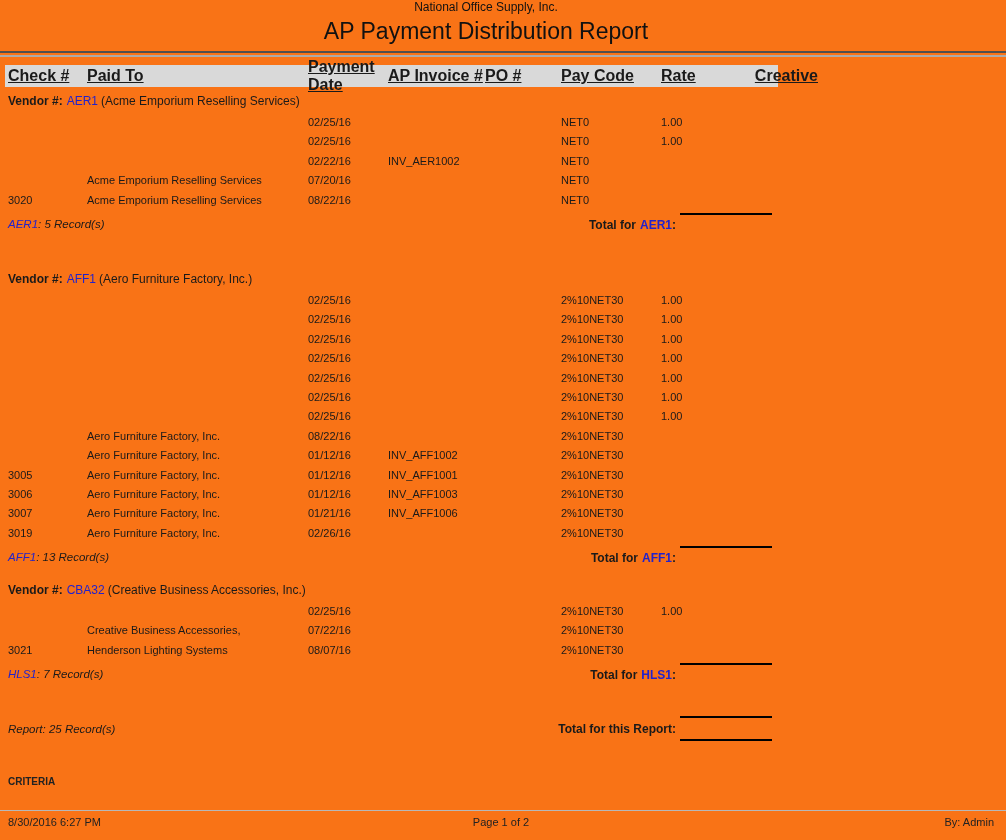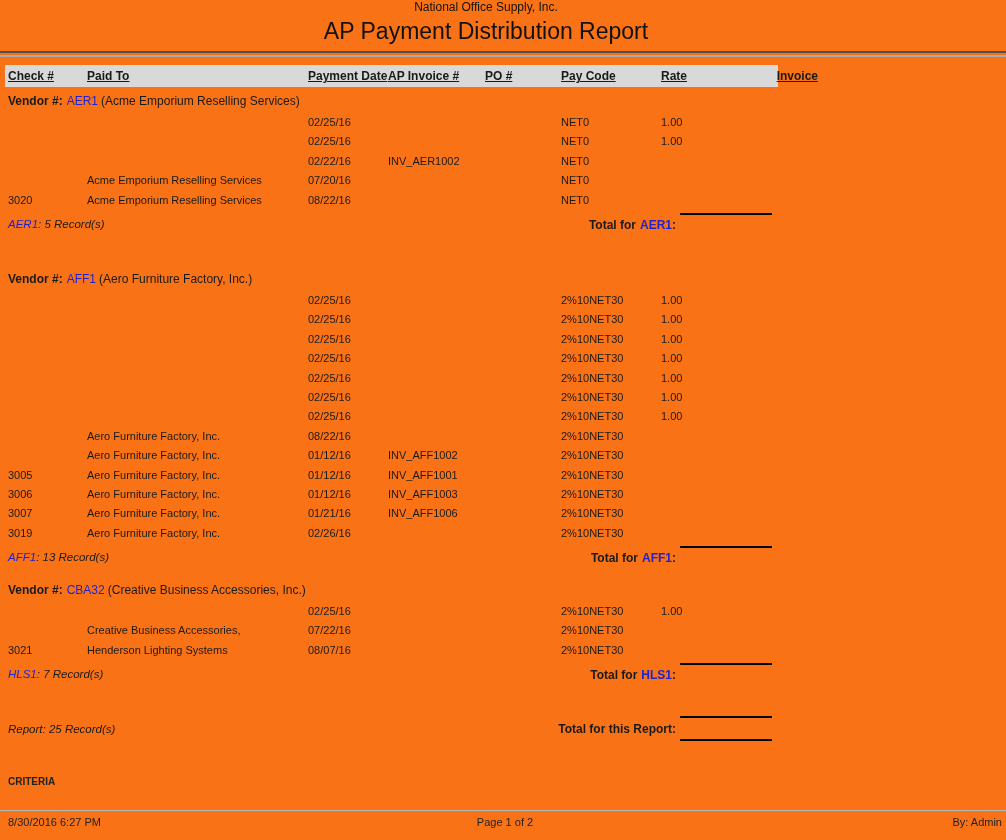--- a/index.html
+++ b/index.html
@@ -23,21 +23,21 @@
   .top-rule{
     position:absolute;top:51px;left:0;width:1006px;height:2px;
     border-top:2px solid #4f4f4f;border-bottom:2px solid #ababab;
   }
   
   .colheader{
     position:absolute;top:65px;left:5px;width:773px;height:22px;
     background:#d9d9d9;
     display:flex;align-items:center;
     padding-left:3px;box-sizing:border-box;
-    font-size:12px;font-weight:bold;
+    font-size:16px;font-weight:bold;
   }
   .colheader .ch{text-decoration:underline;}
   
   .col-check{width:79px;flex:none;}
   .col-paidto{width:221px;flex:none;}
   .col-date{width:80px;flex:none;}
   .col-invoice{width:97px;flex:none;}
   .col-po{width:76px;flex:none;}
   .col-paycode{width:100px;flex:none;}
   .col-rate{width:65px;flex:none;}
@@ -85,21 +85,21 @@
   
   .criteria{
     position:absolute;top:776px;left:8px;
     font-size:10px;font-weight:bold;color:#222;
   }
   .footer{
     position:absolute;top:810px;left:0;width:1006px;
     border-top:1px solid #b8b8b8;
     box-sizing:border-box;
     display:flex;align-items:baseline;
-    padding:5px 4px 0 8px;
+    padding:5px 12px 0 8px;
     font-size:11px;color:#222;
   }
   .footer .f-left{flex:1;text-align:left;}
   .footer .f-center{flex:1;text-align:center;}
   .footer .f-right{flex:1;text-align:right;}
 </style>
 </head>
 <body>
 
 <div class="page">
@@ -109,21 +109,21 @@
   <div class="top-rule"></div>
 
   <div class="colheader">
     <span class="ch col-check">Check #</span>
     <span class="ch col-paidto">Paid To</span>
     <span class="ch col-date">Payment Date</span>
     <span class="ch col-invoice">AP Invoice #</span>
     <span class="ch col-po">PO #</span>
     <span class="ch col-paycode">Pay Code</span>
     <span class="ch col-rate">Rate</span>
-    <span class="ch col-payment">Invoice</span>
+    <span class="ch col-payment">Creative</span>
   </div>
 
   <div class="section sec-1">
     <div class="vendor-line">
       <span class="vendor-prefix">Vendor #:</span><span class="vendor-code">AER1</span><span class="vendor-name">(Acme Emporium Reselling Services)</span>
     </div>
 
       <div class="row">
         <span class="col-check"></span>
         <span class="col-paidto"></span>

